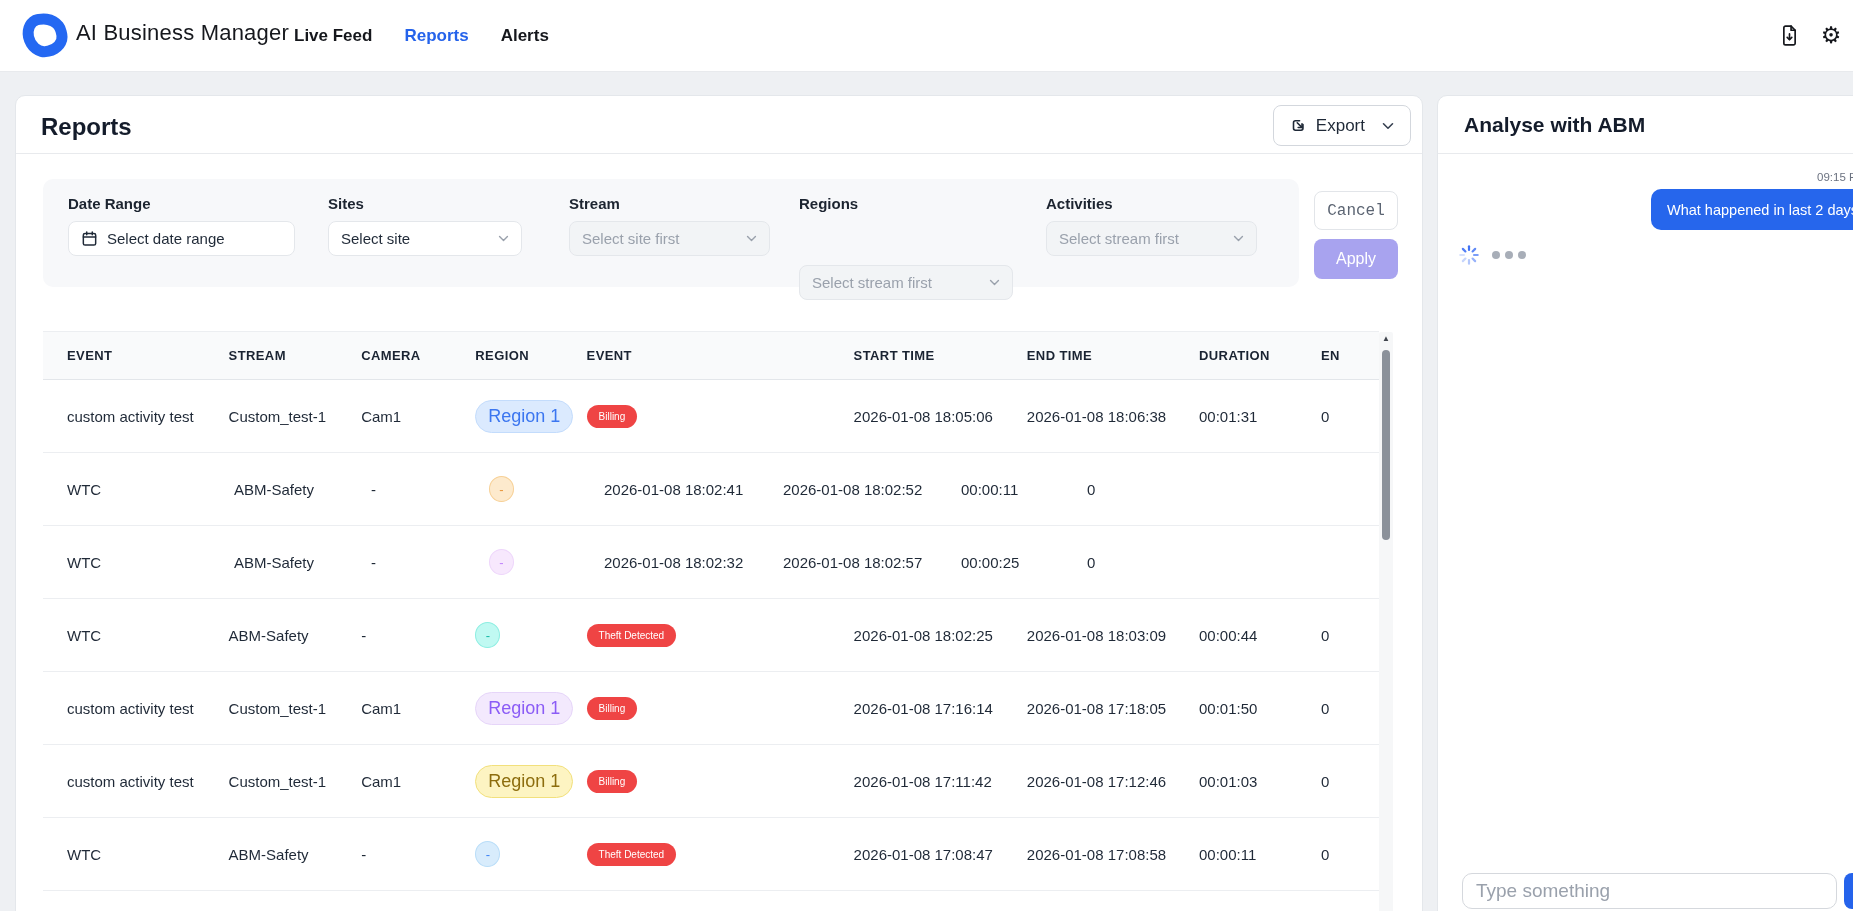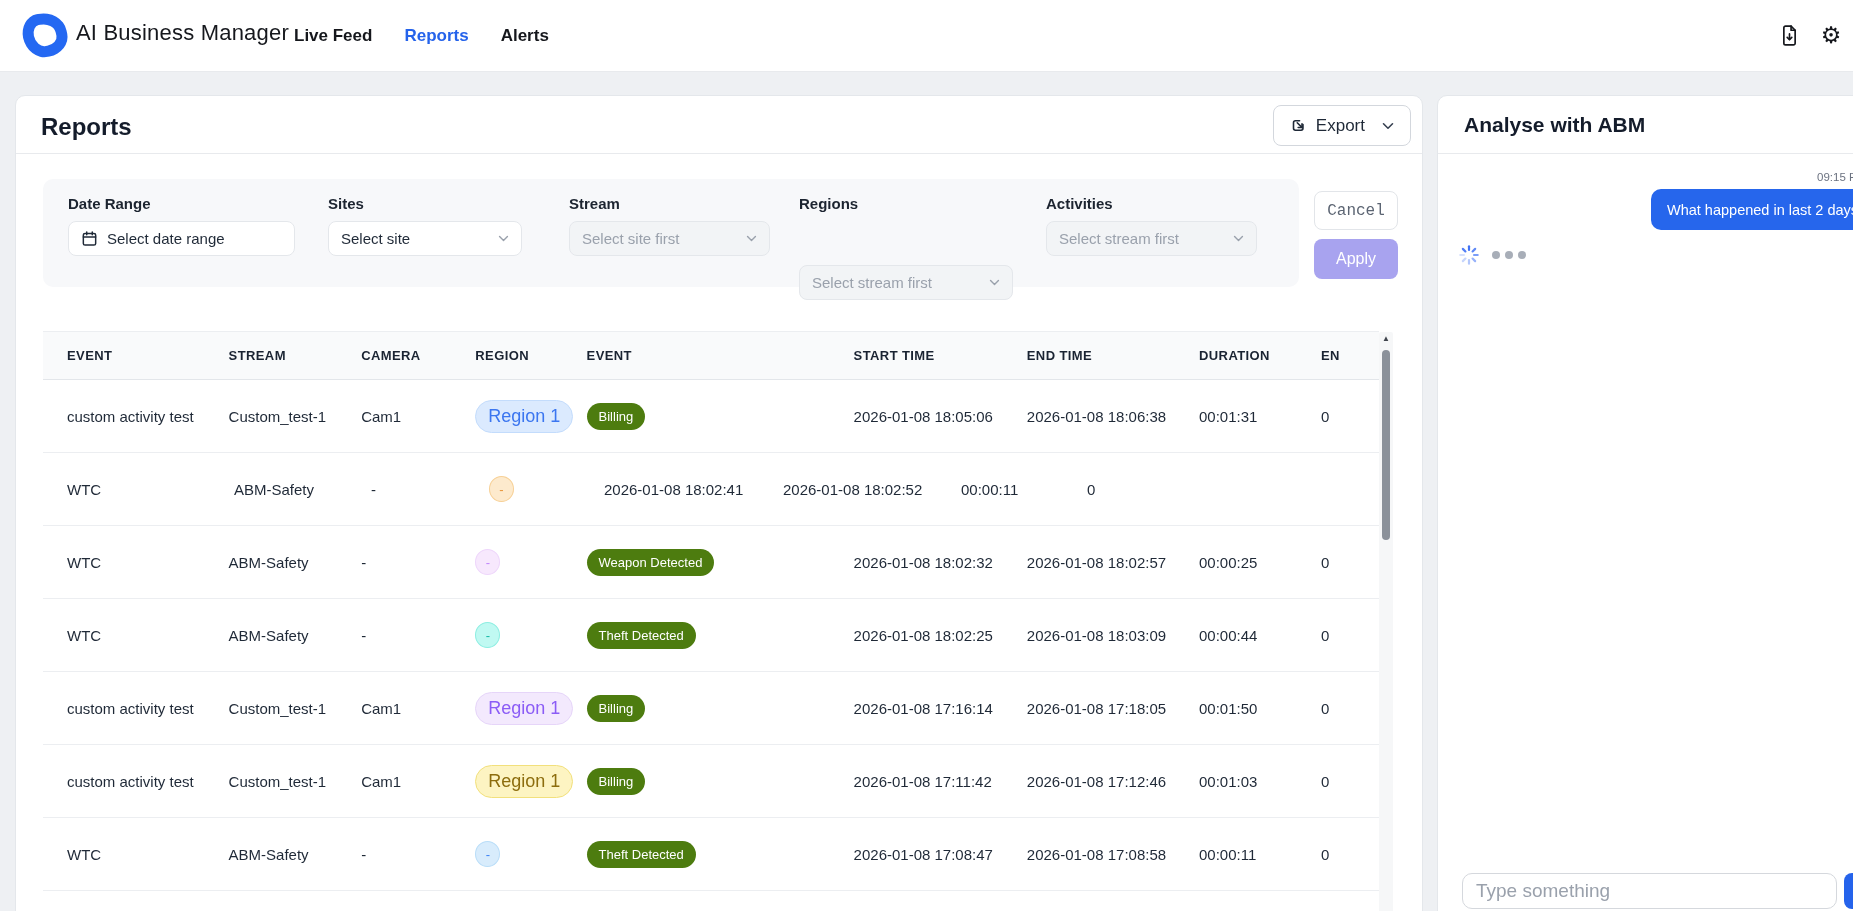--- a/index.html
+++ b/index.html
@@ -62,21 +62,21 @@
   .region-pill{display:inline-block;padding:5px 12px;border-radius:999px;font-size:18px;border:1px solid transparent;}
   .dot-pill{display:inline-flex;width:25px;height:26px;border-radius:50%;align-items:center;justify-content:center;
             font-size:13px;border:1px solid transparent;box-sizing:border-box;}
   .rb-blue{background:#dbeafe;border-color:#c3dcfc;color:#3b76f0;}
   .rb-lavender{background:#f3e9fd;border-color:#e6d5f9;color:#8b5cf6;}
   .rb-yellow{background:#fdf4c2;border-color:#f2e07c;color:#8d6d0e;}
   .rb-dot-orange{background:#fdeacd;border-color:#f7d096;color:#e8953a;}
   .rb-dot-purple{background:#f7e8fd;border-color:#eed6fb;color:#c084fc;}
   .rb-dot-cyan{background:#c0f9f2;border-color:#8deee2;color:#14b8a6;}
   .rb-dot-lightblue{background:#d8ecfc;border-color:#b9ddf8;color:#3b82f6;}
-  .event-badge{display:inline-block;padding:6px 12px;border-radius:999px;font-size:13px;background:#4d7c0f;color:#fff;}
+  .event-badge{display:inline-block;padding:6px 12px;border-radius:999px;font-size:10px;background:#ef4444;color:#fff;}
   
   .vscroll{position:absolute;left:1363px;top:236px;width:14px;height:668px;background:#f6f7f8;border-radius:2px;}
   .vscroll .arr{position:absolute;left:0;width:14px;height:12px;font-size:8px;color:#3f444c;text-align:center;line-height:12px;}
   .vscroll .arr.up{top:1px;}
   .vscroll .thumb{position:absolute;left:3px;top:18px;width:8px;height:190px;background:#8b919a;border-radius:4px;}
   
   .chat-title{position:absolute;left:26px;top:17px;font-size:21px;font-weight:700;color:#141c2b;}
   .side-divider{position:absolute;left:0;top:57px;width:100%;height:1px;background:#e8eaed;}
   .chat-time{position:absolute;left:379px;top:75px;font-size:11.5px;color:#6b7280;white-space:nowrap;}
   .chat-bubble{position:absolute;left:213px;top:93px;height:41px;padding:0 16px;background:#2666ec;color:#fff;
@@ -227,21 +227,20 @@
           <span class="cell c5">2026-01-08 18:02:41</span>
           <span class="cell c6">2026-01-08 18:02:52</span>
           <span class="cell c7">00:00:11</span>
           <span class="cell c8">0</span>
         </div>
         <div class="trow">
           <span class="cell c0">WTC</span>
           <span class="cell c1">ABM-Safety</span>
           <span class="cell c2">-</span>
           <span class="cell c3"><span class="dot-pill rb-dot-purple">-</span></span>
-          <span class="cell c4"><span class="event-badge">Weapon Detected</span></span>
           <span class="cell c5">2026-01-08 18:02:32</span>
           <span class="cell c6">2026-01-08 18:02:57</span>
           <span class="cell c7">00:00:25</span>
           <span class="cell c8">0</span>
         </div>
         <div class="trow">
           <span class="cell c0">WTC</span>
           <span class="cell c1">ABM-Safety</span>
           <span class="cell c2">-</span>
           <span class="cell c3"><span class="dot-pill rb-dot-cyan">-</span></span>

